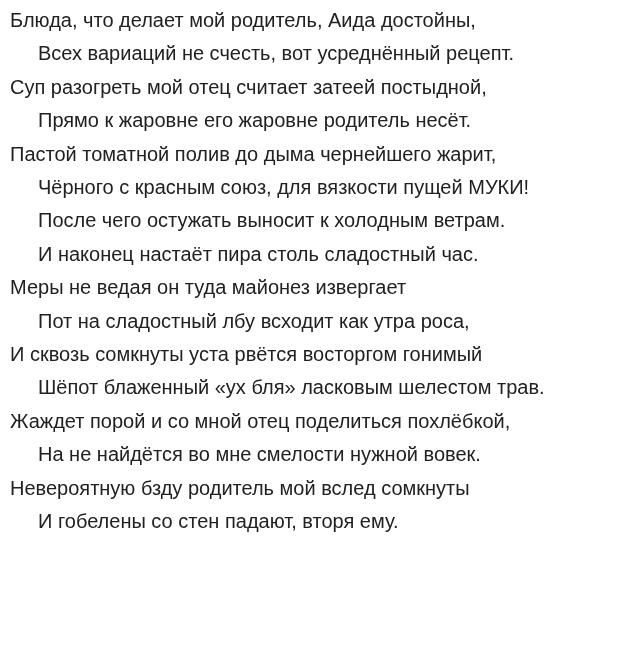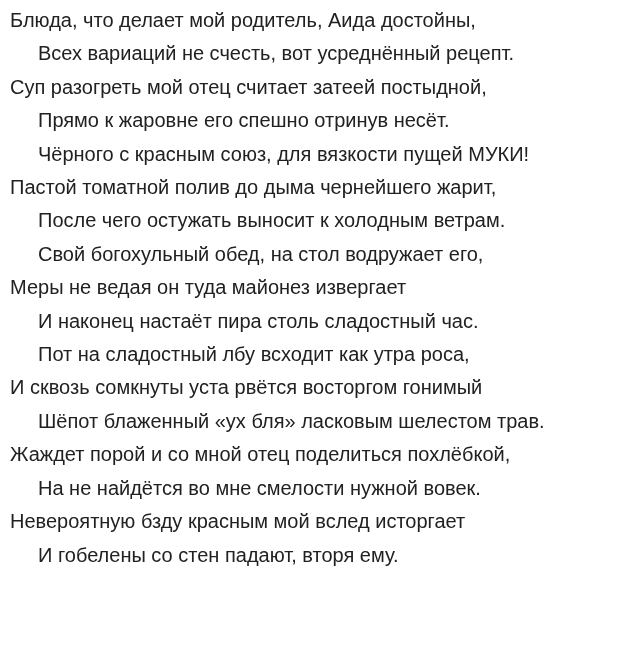--- a/index.html
+++ b/index.html
@@ -26,27 +26,26 @@
     padding-left: 28px;
   }
 </style>
 </head>
 <body>
 
 <div class="poem">
     <div class="poem-line">Блюда, что делает мой родитель, Аида достойны,</div>
     <div class="poem-line indented">Всех вариаций не счесть, вот усреднённый рецепт.</div>
     <div class="poem-line">Суп разогреть мой отец считает затеей постыдной,</div>
-    <div class="poem-line indented">Прямо к жаровне его спешно отринув несёт.</div>
+    <div class="poem-line indented">Прямо к жаровне его жаровне родитель несёт.</div>
+    <div class="poem-line">Пастой томатной полив до дыма чернейшего жарит,</div>
     <div class="poem-line indented">Чёрного с красным союз, для вязкости пущей МУКИ!</div>
-    <div class="poem-line">Пастой томатной полив до дыма чернейшего жарит,</div>
     <div class="poem-line indented">После чего остужать выносит к холодным ветрам.</div>
-    <div class="poem-line indented">Свой богохульный обед, на стол водружает его,</div>
+    <div class="poem-line indented">И наконец настаёт пира столь сладостный час.</div>
     <div class="poem-line">Меры не ведая он туда майонез извергает</div>
-    <div class="poem-line indented">И наконец настаёт пира столь сладостный час.</div>
     <div class="poem-line indented">Пот на сладостный лбу всходит как утра роса,</div>
     <div class="poem-line">И сквозь сомкнуты уста рвётся восторгом гонимый</div>
     <div class="poem-line indented">Шёпот блаженный «ух бля» ласковым шелестом трав.</div>
     <div class="poem-line">Жаждет порой и со мной отец поделиться похлёбкой,</div>
     <div class="poem-line indented">На не найдётся во мне смелости нужной вовек.</div>
-    <div class="poem-line">Невероятную бзду красным мой вслед исторгает</div>
+    <div class="poem-line">Невероятную бзду родитель мой вслед сомкнуты</div>
     <div class="poem-line indented">И гобелены со стен падают, вторя ему.</div>
   </div>
 
 </body></html>

